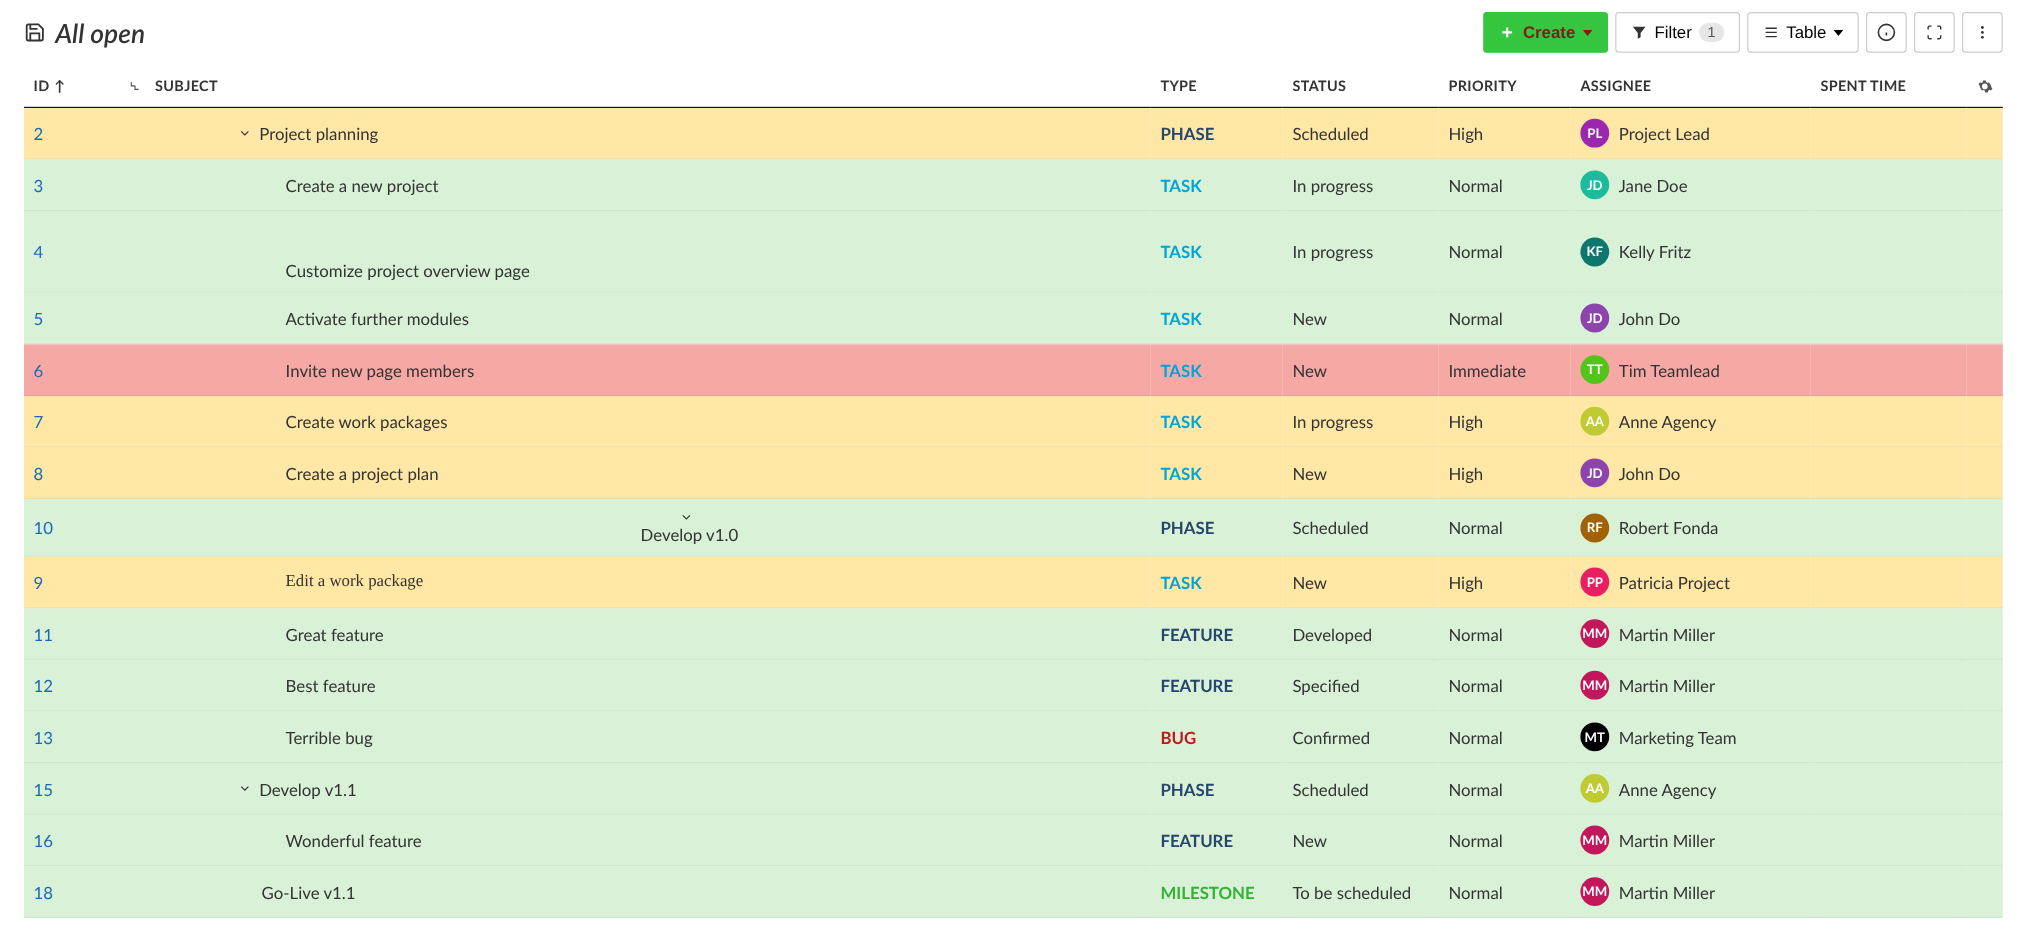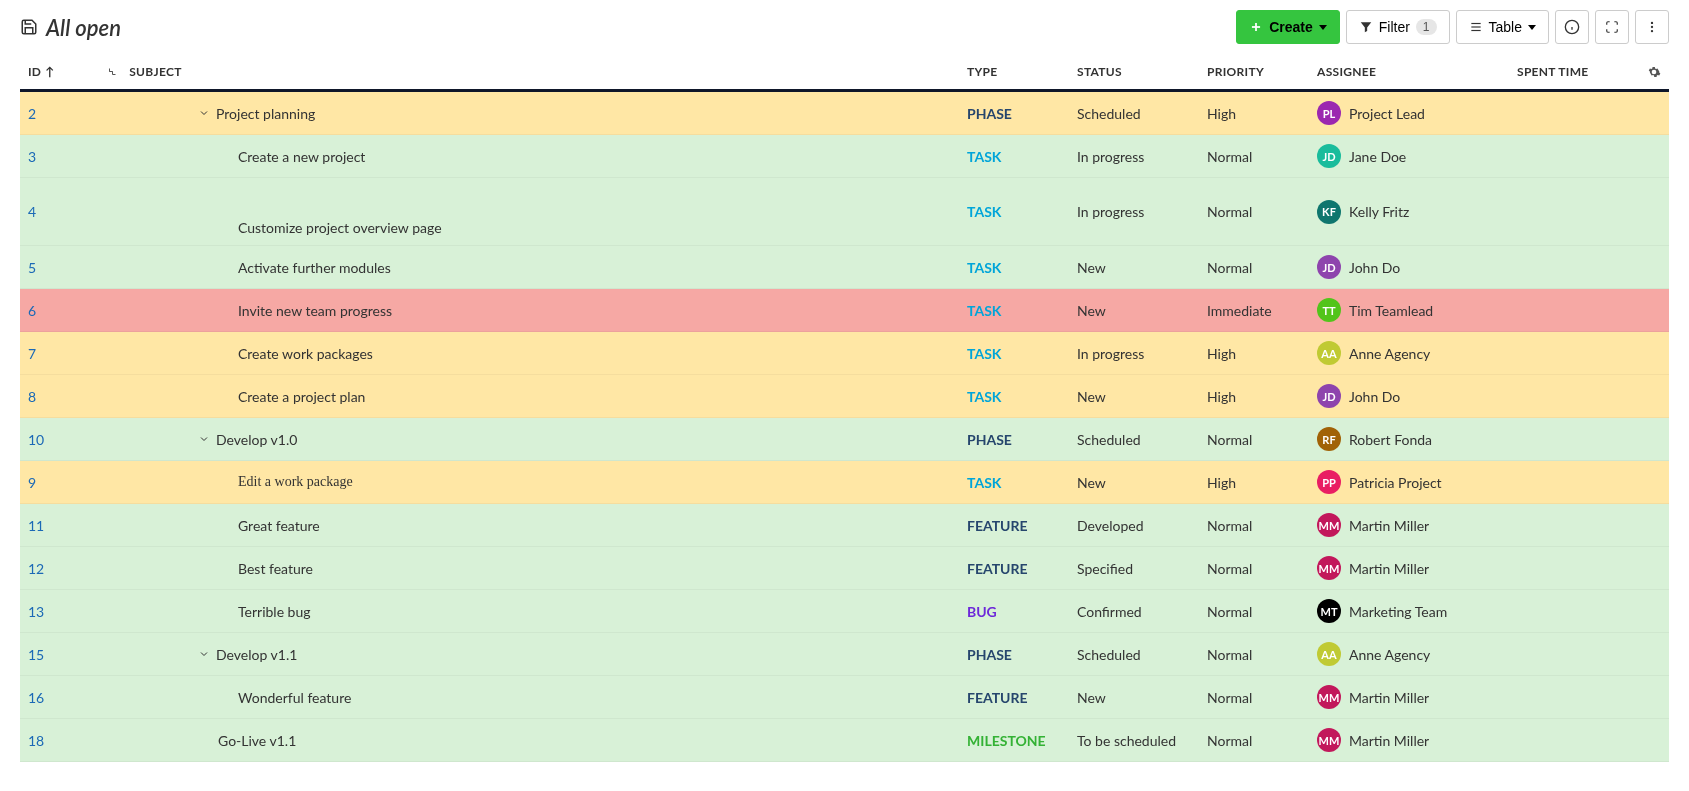--- a/index.html
+++ b/index.html
@@ -36,41 +36,41 @@
     gap: 6px;
     cursor: pointer;
     font-size: 14px;
     height: 34px;
     margin-left: 6px;
   }
   .btn.icon-only { padding: 6px 8px; width: 34px; justify-content: center;}
   .btn-create {
     background: #35c53f;
     border-color: #35c53f;
-    color: #000000;
+    color: #7f1d1d;
     font-weight: 600;
   }
   .filter-badge {
     background: #e6e6e6;
     color: #555;
     border-radius: 10px;
     padding: 1px 7px;
     font-size: 12px;
   }
   .caret-down { width:0;height:0;border-left:4px solid transparent;border-right:4px solid transparent;border-top:5px solid currentColor; display:inline-block;}
   .table-wrap { padding: 0 20px; }
   table { width: 100%; border-collapse: collapse; }
   thead th {
     text-align: left;
     font-size: 12px;
     font-weight:700;
     color: #333;
     text-transform: uppercase;
     padding: 10px 8px;
-    border-bottom: 3px solid #0f172a;
+    border-bottom: 1px solid #0f172a;
     letter-spacing: .3px;
   }
   tbody td {
     padding: 9px 8px;
     font-size: 14px;
     border-bottom: 1px solid rgba(0,0,0,0.04);
     vertical-align: middle;
   }
   .col-id { width: 80px; }
   .col-subject { }
@@ -81,21 +81,21 @@
   .col-spent { width: 130px; text-align:left;}
   .col-gear { width: 30px; text-align:right;}
   .subject-cell { display:flex; align-items:center; }
   .expand { cursor:pointer; margin-right:6px; color:#333;}
   .id-link { color: #1b69b6; cursor:pointer;}
   .row-green { background: #d8f1d7; }
   .row-yellow { background: #ffe7a5; }
   .row-red { background: #f6a8a4; }
   .type-phase,.type-feature { color: #26466d; }
   .type-task { color: #00a5d9; }
-  .type-bug { color: #6d28d9; }
+  .type-bug { color: #b91c1c; }
   .type-milestone { color: #34b235; }
   .assignee { display:flex; align-items:center; gap:8px;}
   .avatar {
     width:24px;height:24px;border-radius:50%;
     display:inline-flex;align-items:center;justify-content:center;
     font-size:11px;font-weight:700;color:#fff;
   }
   .footer-link {
     padding: 14px 20px;
     color: #1b69b6;
@@ -267,21 +267,21 @@
               <span>John Do</span>
             </div>
           </td>
           <td class="col-spent"></td>
           <td class="col-gear"></td>
         </tr>
         <tr class="row-red">
           <td class="col-id"><span class="id-link">6</span></td>
           <td class="col-subject">
             <div class="subject-cell" style="padding-left: 130px;">
-              <span>Invite new team progress</span>
+              <span>Invite new page members</span>
             </div>
           </td>
           <td class="col-type type-task">TASK</td>
           <td class="col-status">New</td>
           <td class="col-priority">Immediate</td>
           <td class="col-assignee">
             <div class="assignee">
               <span class="avatar" style="background: rgb(82, 196, 26);">TT</span>
               <span>Tim Teamlead</span>
             </div>
@@ -323,21 +323,21 @@
               <span class="avatar" style="background: rgb(142, 68, 173);">JD</span>
               <span>John Do</span>
             </div>
           </td>
           <td class="col-spent"></td>
           <td class="col-gear"></td>
         </tr>
         <tr class="row-green">
           <td class="col-id"><span class="id-link">10</span></td>
           <td class="col-subject">
-            <div class="subject-cell" style="padding-left: 90px;">
+            <div class="subject-cell" style="padding-left: 90px; flex-direction: column;">
               <span class="expand">
                 <svg width="12" height="12" viewBox="0 0 24 24" fill="none" stroke="#333" stroke-width="2">
                   <polyline points="6 9 12 15 18 9"></polyline>
                 </svg>
               </span>
               <span>Develop v1.0</span>
             </div>
           </td>
           <td class="col-type type-phase">PHASE</td>
           <td class="col-status">Scheduled</td>

